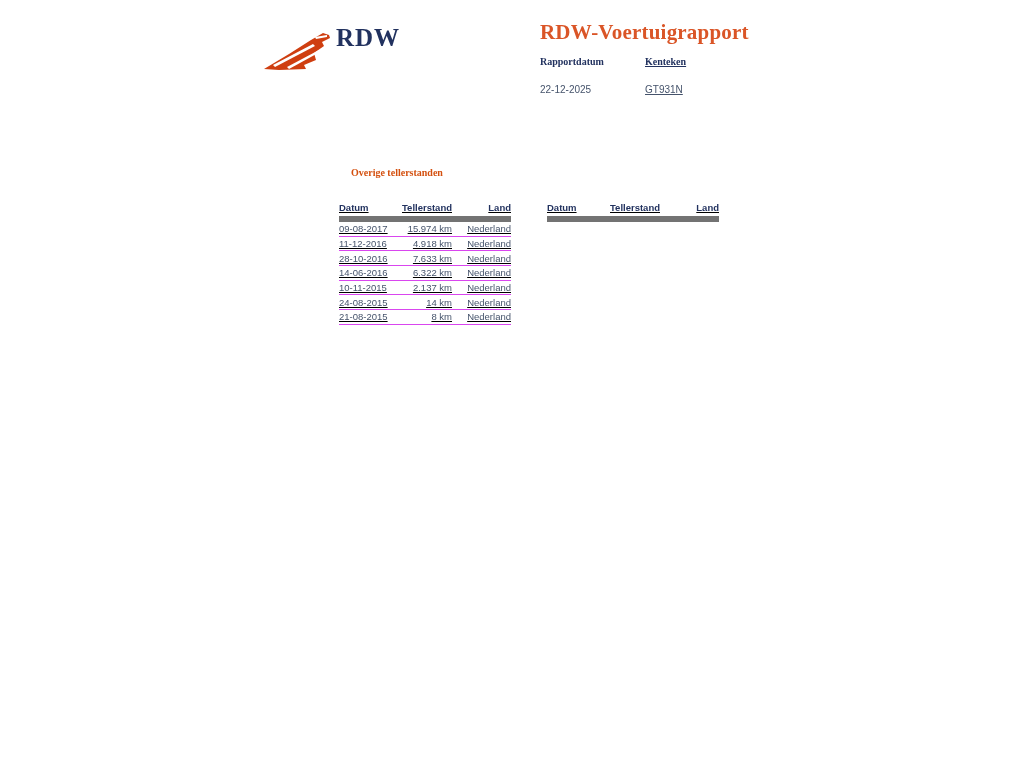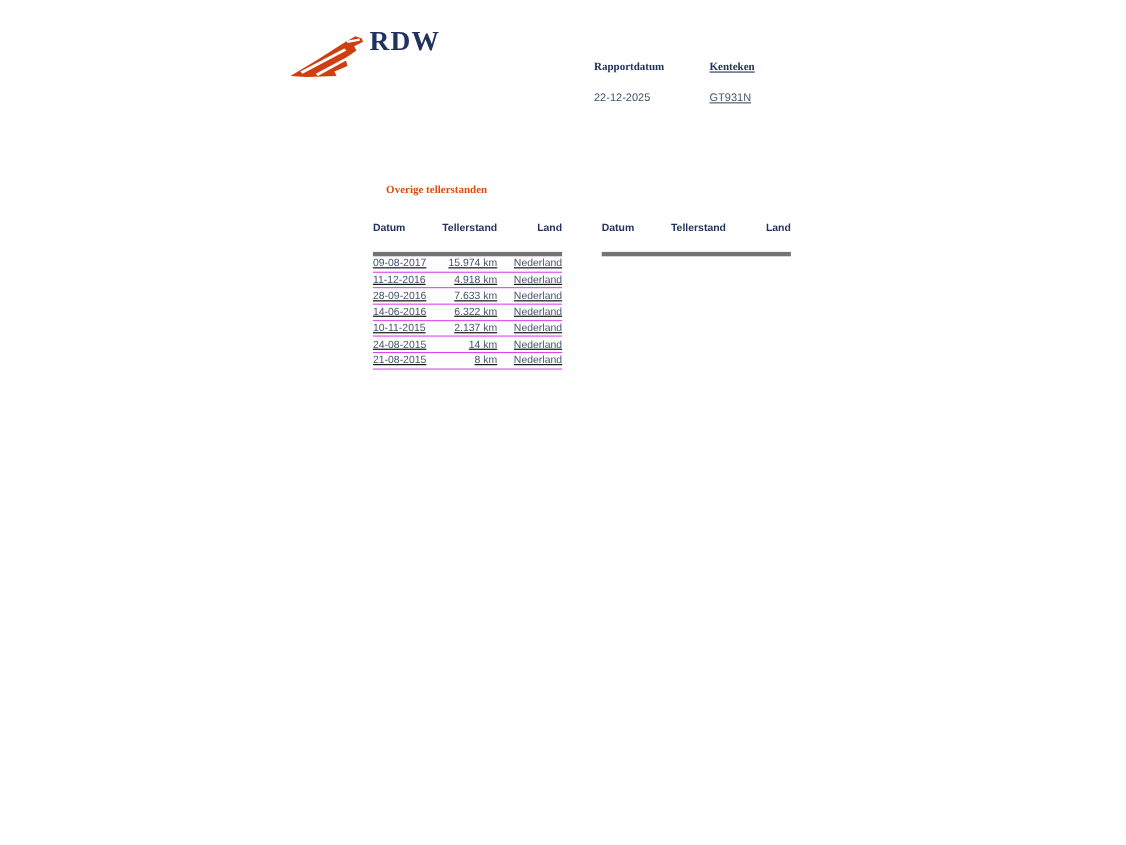--- a/index.html
+++ b/index.html
@@ -19,22 +19,22 @@
   .f0 { left:540px; } .f1 { left:645px;text-decoration:underline; }
 
   
   .section-title { position:absolute; left:339px; top:167px; font-family:"Liberation Serif", serif;
                    font-size:10px; font-weight:bold; color:#d4500f;margin-left:12px; }
 
   
   .otable { position:absolute; top:202px; width:172px; }
   .otable.left  { left:339px; }
   .otable.right { left:547px; }
-  .t-head { display:grid; grid-template-columns:60px 53px 59px; padding-bottom:16px;
-            border-bottom:4px solid #737373; }
+  .t-head { display:grid; grid-template-columns:60px 53px 59px; padding-bottom:3px;
+            border-bottom:6px solid #737373;text-decoration:underline; }
   .th { font-size:9.5px; font-weight:bold; color:#22325f; white-space:nowrap; }
   .th.c1, .th.c2 { text-align:right; }
   .tr { display:grid; grid-template-columns:60px 53px 59px; height:14.7px; align-items:center;
         border-bottom:1px solid #d946ef;text-decoration:underline; }
   .td { font-size:9.5px; color:#45536b; white-space:nowrap; }
   .td.c1, .td.c2 { text-align:right; }
 
   
   .foot { position:absolute; font-size:6.5px; color:#4a576d; line-height:14px; }
   .foot-address { left:339px; top:699px; }
@@ -49,20 +49,21 @@
 <div class="page">
 
   <svg class="logo-flag" width="72" height="43" viewBox="0 0 72 43">
     <path fill="#cf3e10" d="M3,40 L28,25 L50,11 L62,4 L68,6 L69,9 L61,13 L63,17 L53,24 L55,31 L43,36 L45,40 L18,41 Z"></path>
     <path fill="#ffffff" d="M12,36 L52,15 L54,17 L14,38 Z"></path>
     <path fill="#ffffff" d="M26,38 L58,21 L59,23 L28,40 Z"></path>
     <path fill="#ffffff" d="M54,8 L66,6 L66,8 L55,10 Z"></path>
   </svg>
   <div class="logo-text">RDW</div>
 
+  <div class="doc-title">RDW-Voertuigrapport</div>
 
   <div class="meta-label f0">Rapportdatum</div>
   <div class="meta-value f0">22-12-2025</div>
   <div class="meta-label f1">Kenteken</div>
   <div class="meta-value f1">GT931N</div>
 
   <div class="section-title">Overige tellerstanden</div>
 
   <div class="otable left">
     <div class="t-head">
@@ -75,21 +76,21 @@
           <div class="td c0">09-08-2017</div>
           <div class="td c1">15.974 km</div>
           <div class="td c2">Nederland</div>
         </div>
         <div class="tr">
           <div class="td c0">11-12-2016</div>
           <div class="td c1">4.918 km</div>
           <div class="td c2">Nederland</div>
         </div>
         <div class="tr">
-          <div class="td c0">28-09-2016</div>
+          <div class="td c0">28-10-2016</div>
           <div class="td c1">7.633 km</div>
           <div class="td c2">Nederland</div>
         </div>
         <div class="tr">
           <div class="td c0">14-06-2016</div>
           <div class="td c1">6.322 km</div>
           <div class="td c2">Nederland</div>
         </div>
         <div class="tr">
           <div class="td c0">10-11-2015</div>

